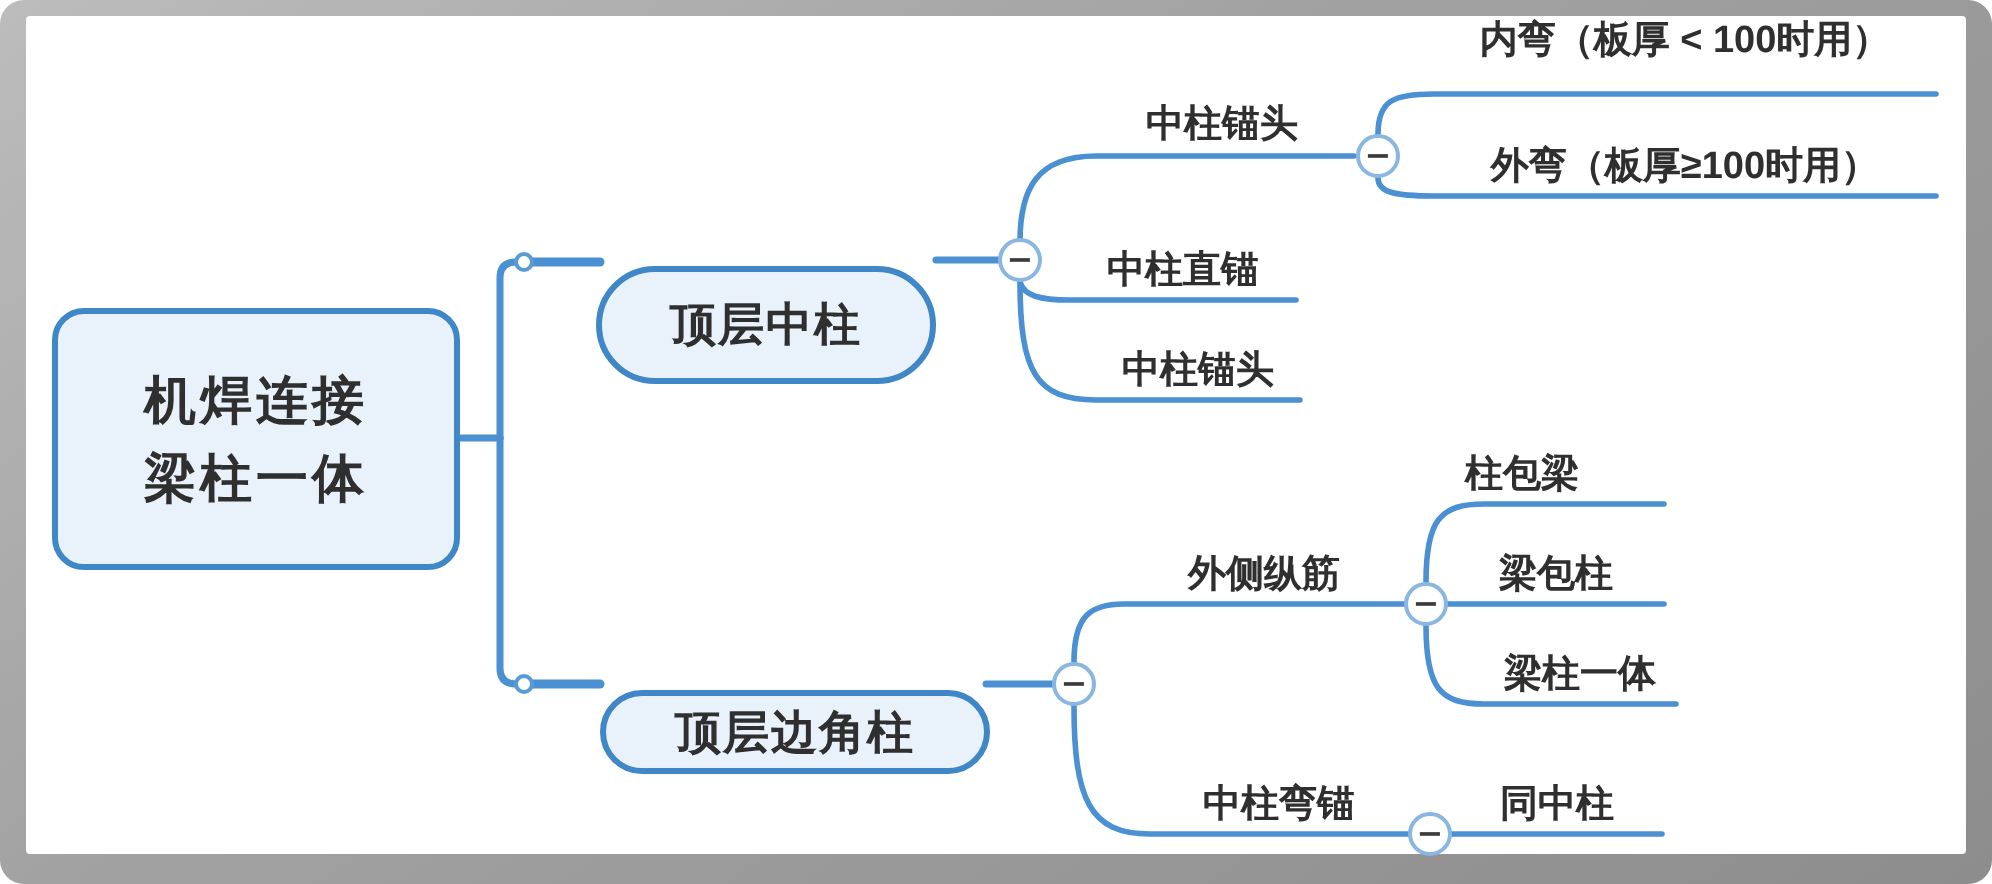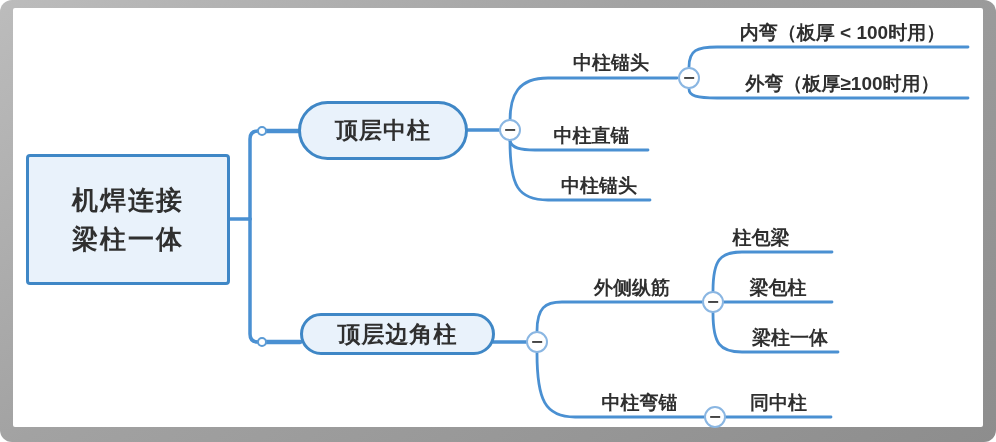--- a/index.html
+++ b/index.html
@@ -16,24 +16,24 @@
     background:#ffffff;border-radius:2px;
   }
   svg.wires{position:absolute;left:0;top:0;}
   .node{
     position:absolute;box-sizing:border-box;
     background:#e9f2fb;border:3px solid #3f87c6;
     display:flex;flex-direction:column;align-items:center;justify-content:center;
     color:#2f2f2f;cursor:default;
   }
   .root{
-    left:26px;top:154px;width:204px;height:131px;border-radius:4px;
+    left:26px;top:154px;width:204px;height:131px;border-radius:16px;
     font-size:26px;font-weight:600;line-height:39px;letter-spacing:2px;
   }
-  .pill{border-radius:30px;font-size:23px;font-weight:600;letter-spacing:1px;}
+  .pill{border-radius:30px;font-size:23px;font-weight:600;letter-spacing:1px;margin-top:32px;}
   .pill1{left:298px;top:101px;width:170px;height:59px;}
   .pill2{left:300px;top:313px;width:195px;height:42px;}
   .topic{
     position:absolute;font-size:19px;font-weight:600;color:#2f2f2f;
     text-align:center;white-space:nowrap;height:26px;line-height:26px;
   }
   .toggle{
     position:absolute;width:22px;height:22px;box-sizing:border-box;
     border:2px solid #8ab6e2;border-radius:50%;background:#ffffff;
     color:#3c3c3c;font-size:16px;font-weight:bold;line-height:17px;
@@ -93,21 +93,21 @@
   <div class="node pill pill1">
     <div>顶层中柱</div>
   </div>
 
   <div class="node pill pill2">
     <div>顶层边角柱</div>
   </div>
 
   <div class="topic" style="left:545px;top:50px;width:132px;">中柱锚头</div>
 
-  <div class="topic" style="left:717px;top:20px;width:251px;">内弯（板厚 &lt; 100时用）</div>
+  <div class="topic" style="left:717px;top:8px;width:251px;">内弯（板厚 &lt; 100时用）</div>
 
   <div class="topic" style="left:717px;top:71px;width:251px;">外弯（板厚≥100时用）</div>
 
   <div class="topic" style="left:535px;top:123px;width:113px;">中柱直锚</div>
 
   <div class="topic" style="left:548px;top:173px;width:102px;">中柱锚头</div>
 
   <div class="topic" style="left:562px;top:275px;width:140px;text-align:center;">外侧纵筋</div>
 
   <div class="topic" style="left:716px;top:225px;width:90px;">柱包梁</div>

